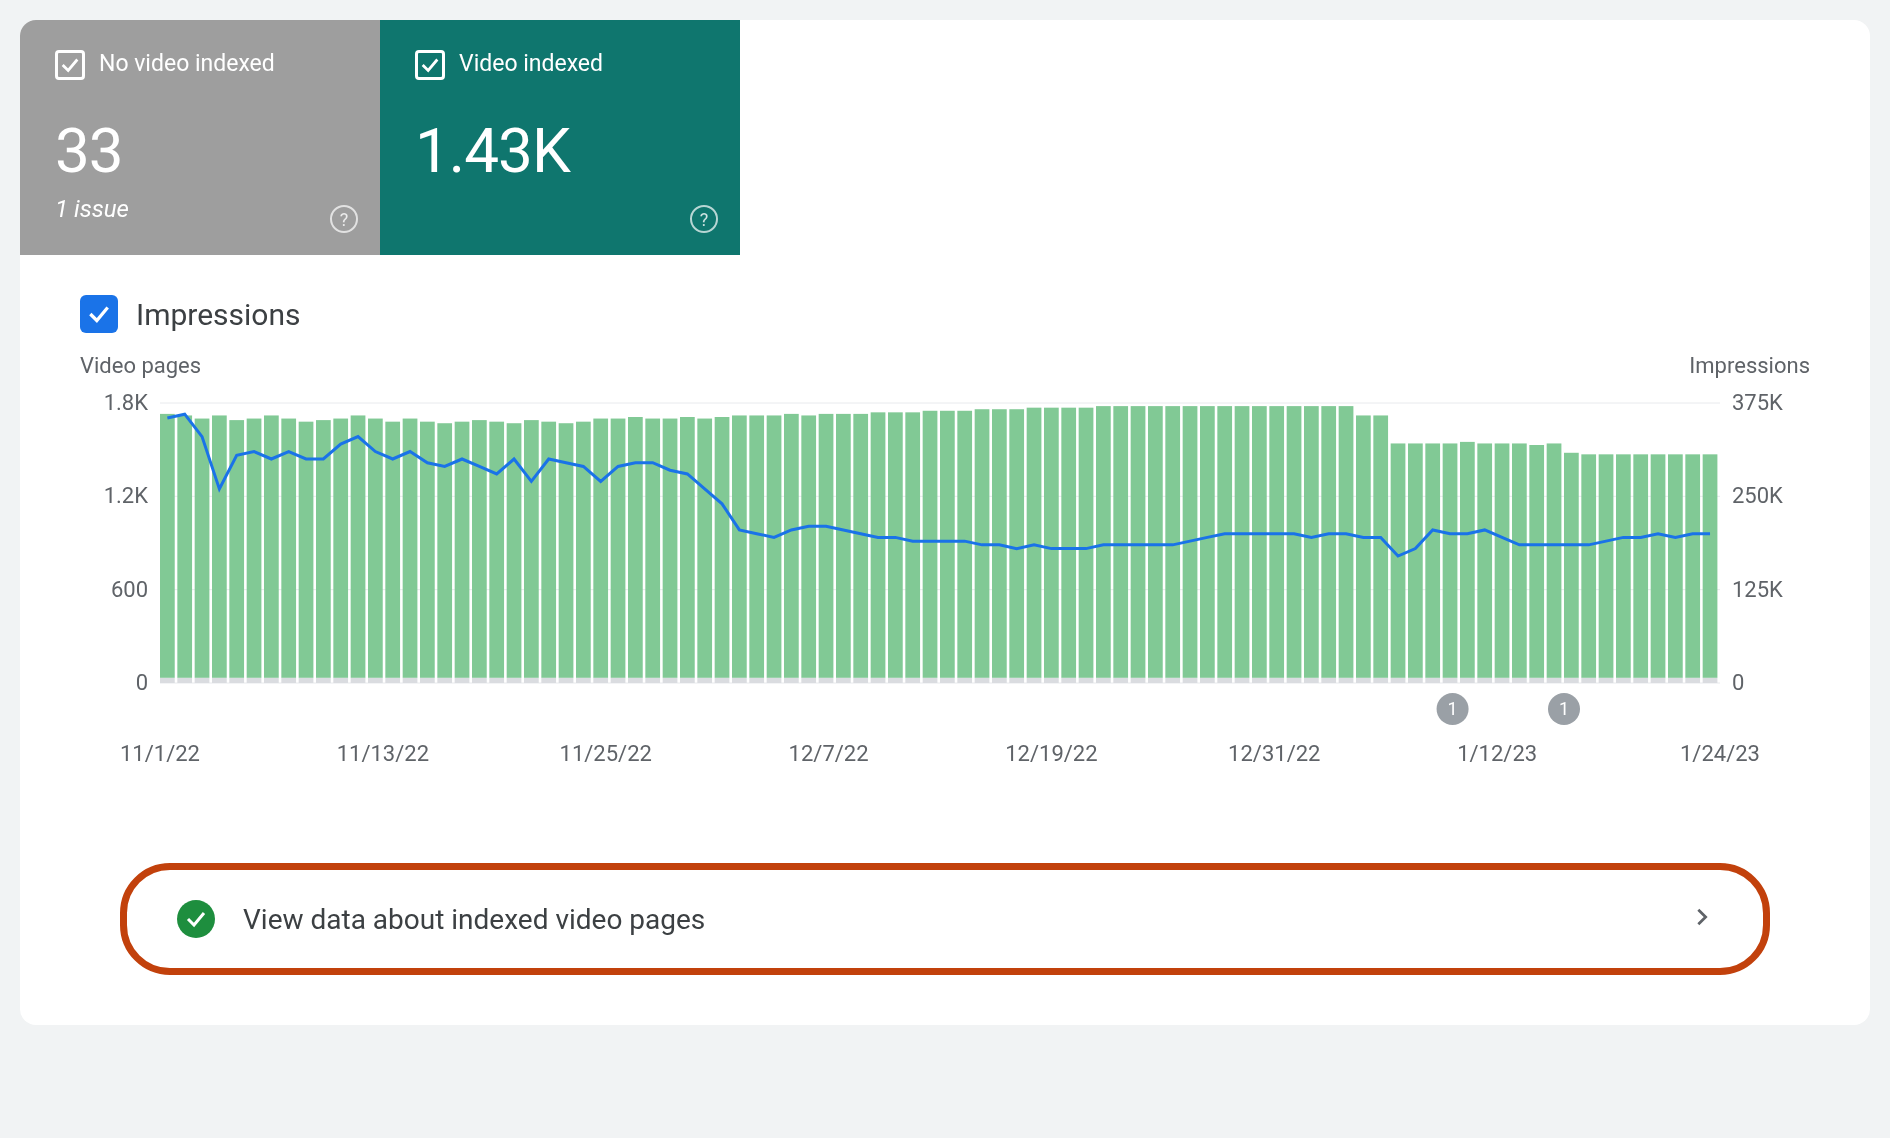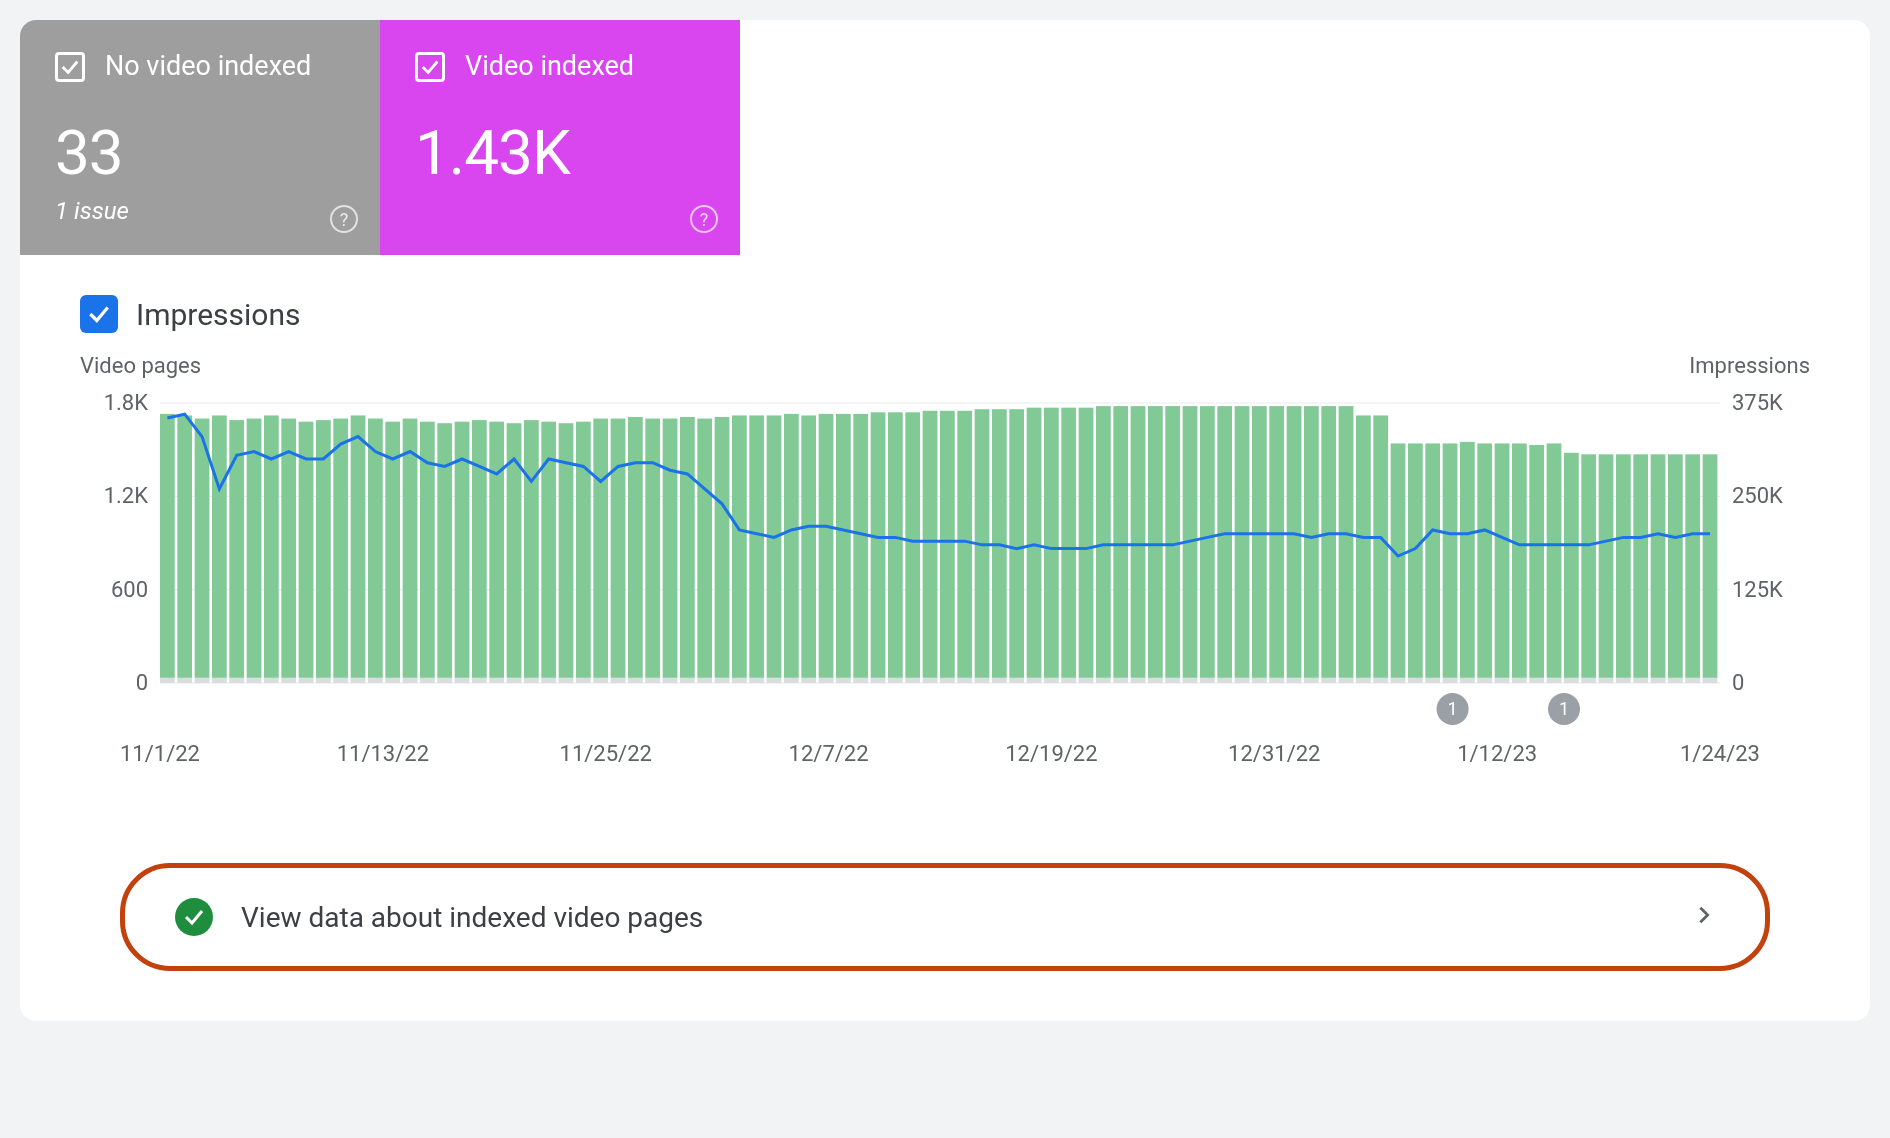--- a/index.html
+++ b/index.html
@@ -23,26 +23,26 @@
   }
   .tile {
     width: 360px;
     height: 235px;
     padding: 30px 35px 20px;
     color: #fff;
     border-top-left-radius: 12px;
     position: relative;
   }
   .tile.gray { background: #9e9e9e; border-top-left-radius: 12px; }
-  .tile.green { background: #d946ef; border-top-left-radius: 0; }
+  .tile.green { background: #0f766e; border-top-left-radius: 0; }
   .tile .row1 {
     display: flex;
-    align-items: flex-end;
-    gap: 20px;
-    font-size: 27px;
+    align-items: flex-start;
+    gap: 14px;
+    font-size: 23px;
   }
   .tile .checkbox-icon {
     width: 30px; height: 30px;
     border: 3px solid #fff;
     border-radius: 4px;
     display: inline-flex;
     align-items: center;
     justify-content: center;
   }
   .tile .checkbox-icon svg { width: 22px; height: 22px; fill: none; stroke: #fff; stroke-width: 3; }
@@ -117,21 +117,21 @@
   .bar-g { fill: #81c995; }
   .bar-gray { fill: #dadce0; }
   .line-blue { stroke: #1a73e8; stroke-width: 3; fill: none; }
   .event-marker {
     fill: #9aa0a6;
   }
   .event-text { fill:#fff; font-size:18px; text-anchor:middle; }
 
   .footer-link {
     margin: 80px 100px 0;
-    border: 5px solid #c2410c;
+    border: 7px solid #c2410c;
     border-radius: 50px;
     padding: 30px 50px;
     display: flex;
     align-items: center;
     gap: 28px;
     cursor: pointer;
   }
   .footer-link .ok-icon {
     width: 38px; height: 38px;
     background: #1e8e3e;

